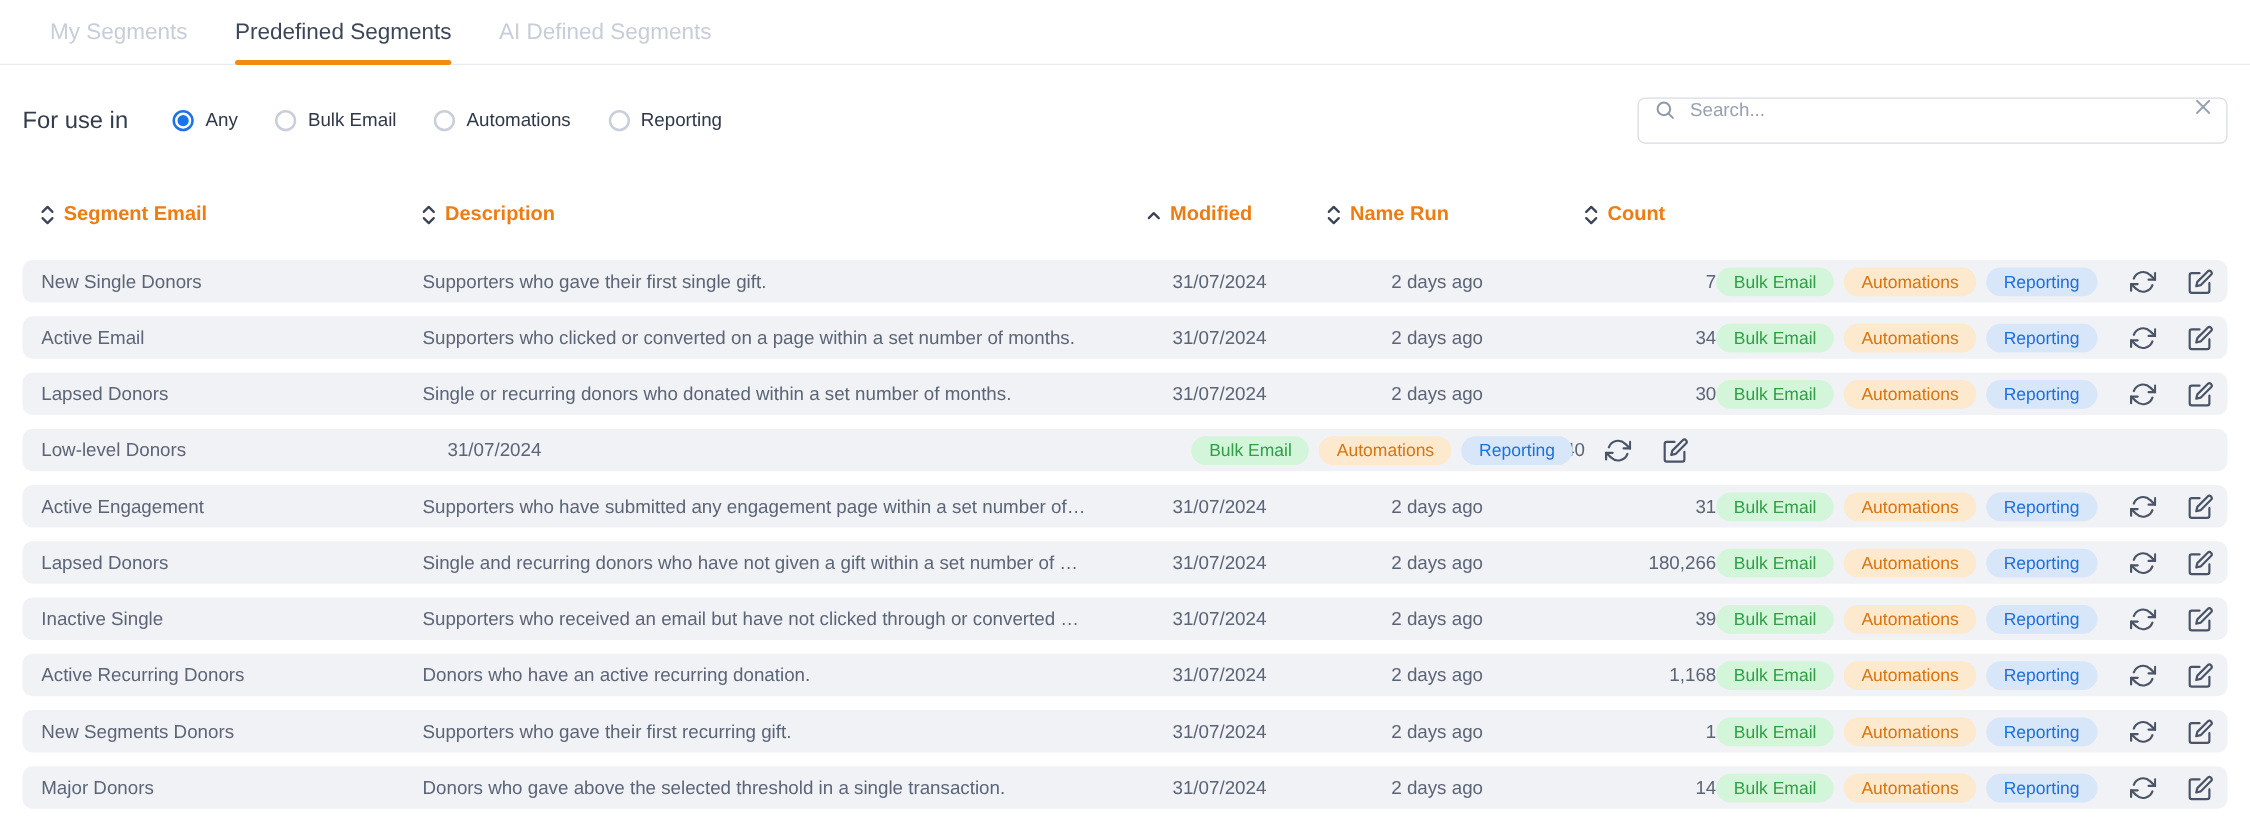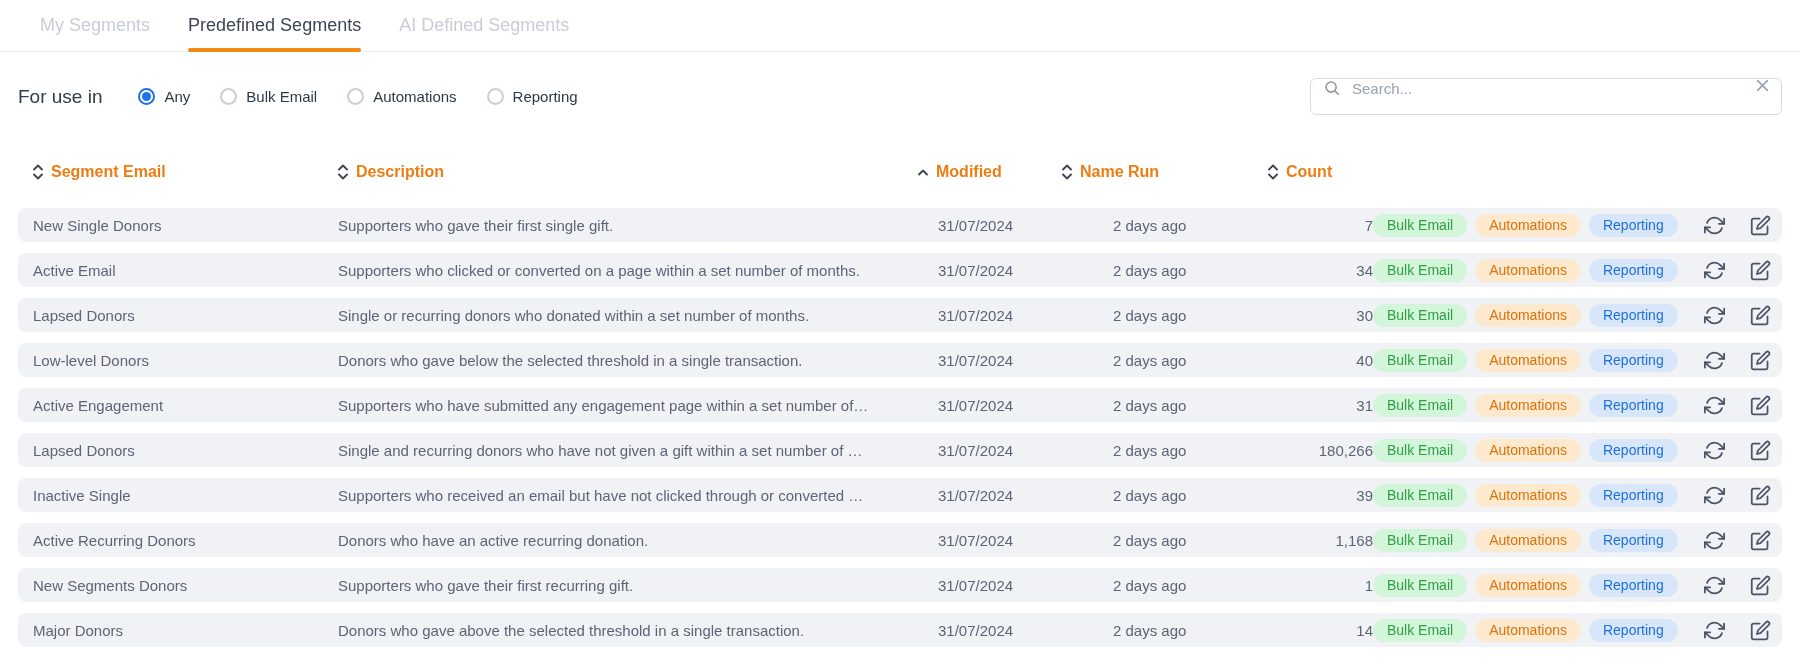--- a/index.html
+++ b/index.html
@@ -286,21 +286,20 @@
           <svg width="21" height="21" viewBox="0 0 24 24" fill="none" stroke="currentColor" stroke-width="2" stroke-linecap="round" stroke-linejoin="round">
             <path d="M11 4H4a2 2 0 0 0-2 2v14a2 2 0 0 0 2 2h14a2 2 0 0 0 2-2v-7"></path>
             <path d="M18.5 2.5a2.12 2.12 0 0 1 3 3L12 15l-4 1 1-4 9.5-9.5z"></path>
           </svg>
         </span>
       </div>
     </div>
   </div>
       <div class="row grid">
     <div class="cell name">Low-level Donors</div>
-    <div class="cell desc">Donors who gave below the selected threshold in a single transaction.</div>
     <div class="cell mod">31/07/2024</div>
     <div class="cell lastrun">2 days ago</div>
     <div class="cell count">40</div>
     <div class="cell right">
       <div class="tags">
             <span class="tag" style="background: rgb(211, 245, 218); color: rgb(47, 158, 68);">Bulk Email</span>
             <span class="tag" style="background: rgb(252, 233, 206); color: rgb(217, 115, 13);">Automations</span>
             <span class="tag" style="background: rgb(215, 230, 249); color: rgb(29, 111, 220);">Reporting</span>
           </div>
       <div class="rowactions">

